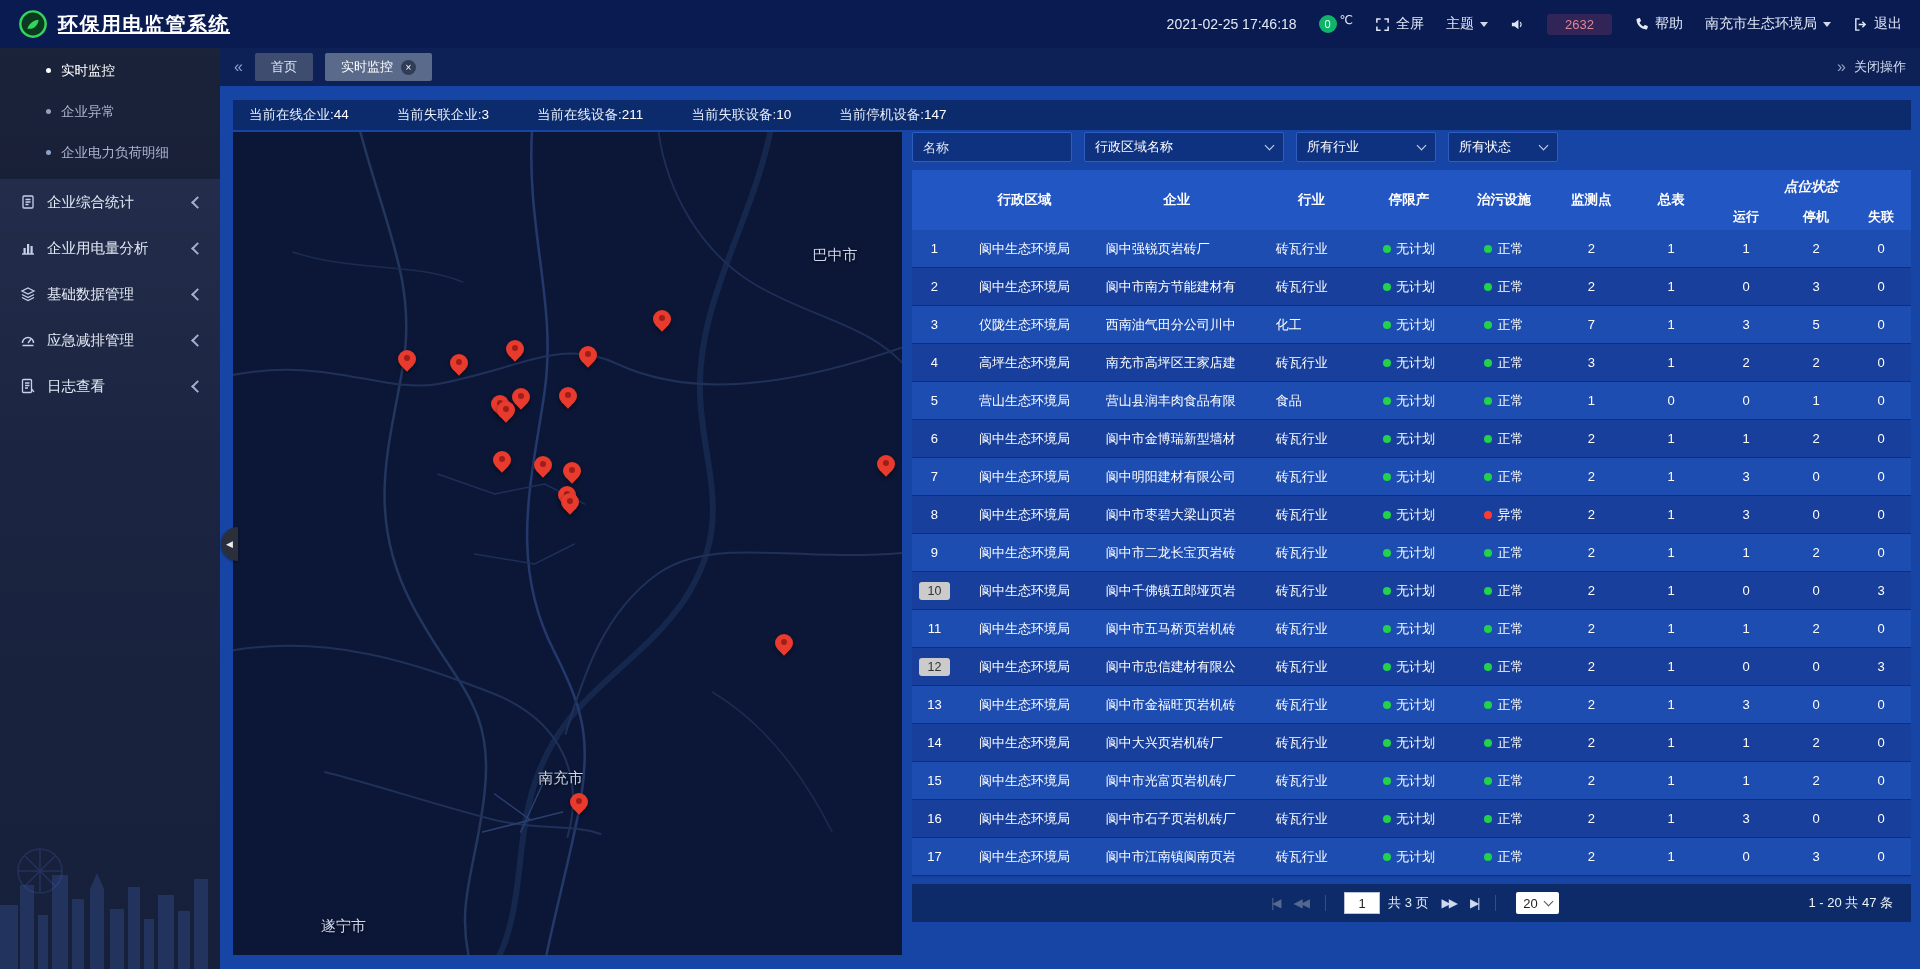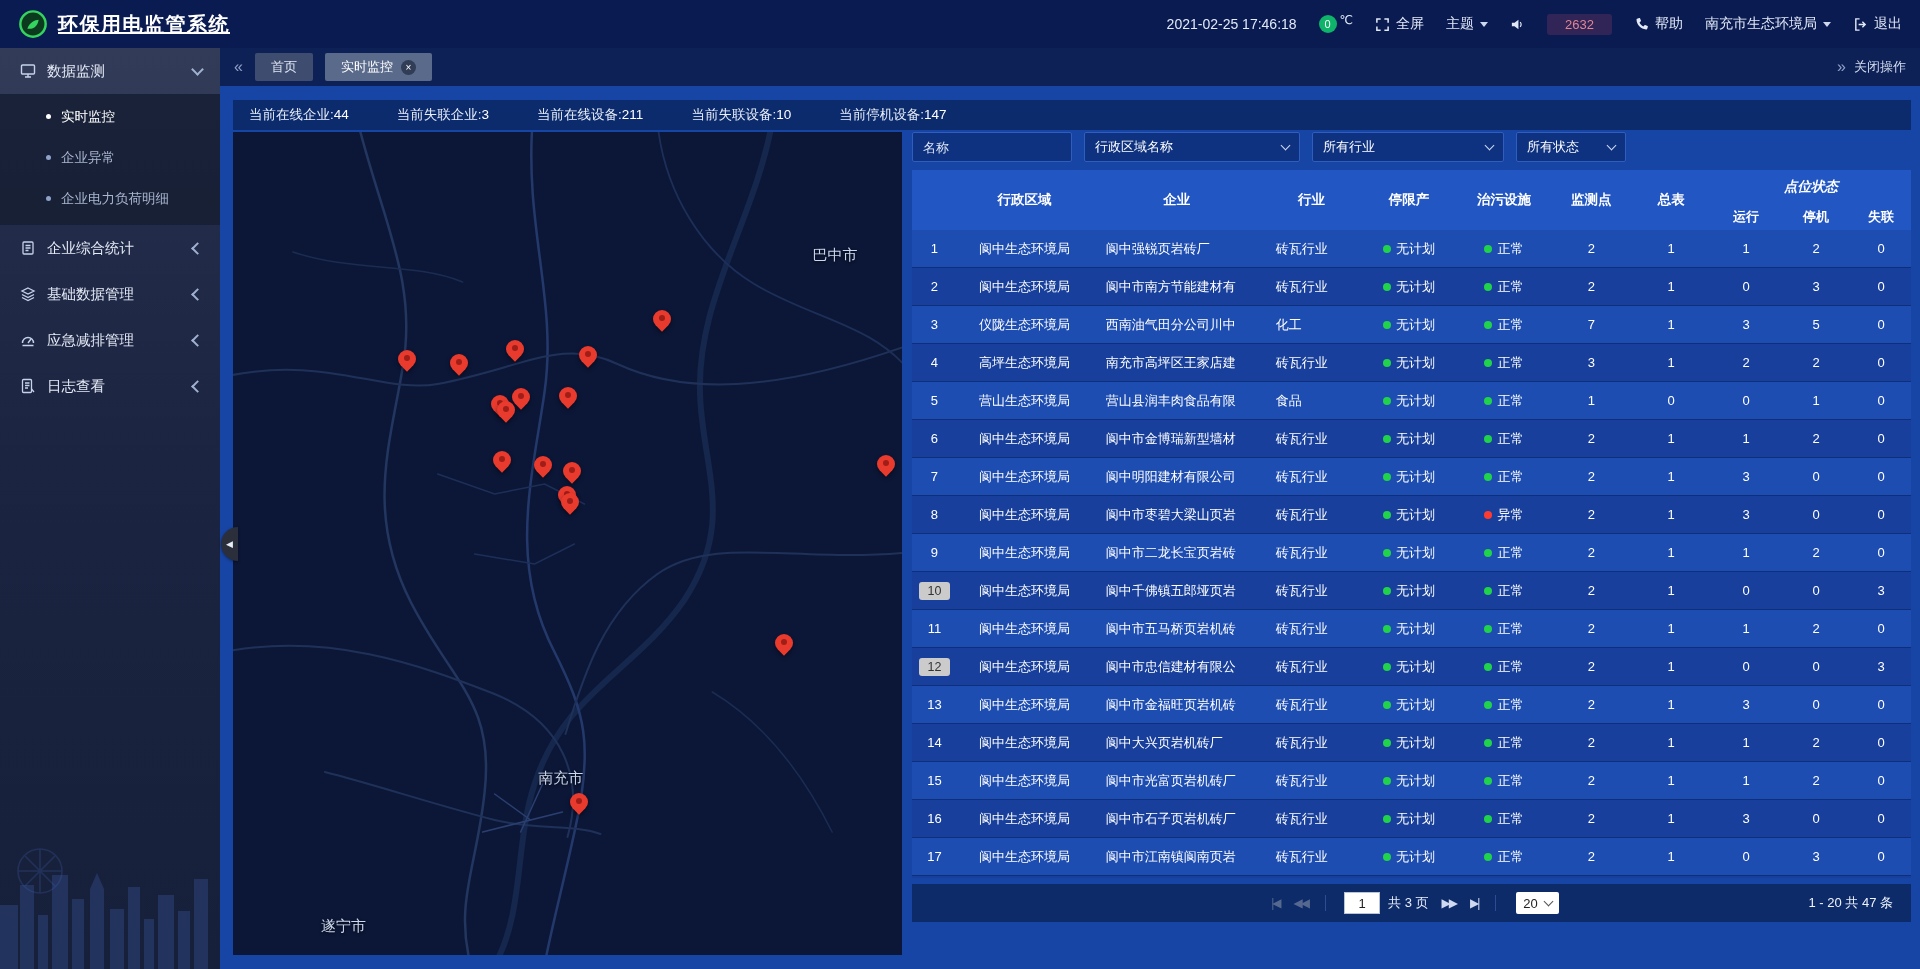--- a/index.html
+++ b/index.html
@@ -80,21 +80,21 @@
                 justify-content:center;cursor:pointer;z-index:6;box-shadow:0 1px 3px rgba(0,0,0,.4);padding:0;}
 
   
   .right-panel{flex:1;display:flex;flex-direction:column;min-width:0;height:calc(100% - 33px);}
   .filters{display:flex;gap:12px;margin-bottom:8px;flex:0 0 30px;}
   .filter-input{width:160px;background:#0f3280;border:1px solid #2f5dc0;color:#fff;padding:0 10px;font-size:13px;
                 height:30px;box-sizing:border-box;border-radius:2px;outline:none;}
   .filter-input::placeholder{color:rgba(240,245,255,.92);}
   .filter-select{display:flex;align-items:center;justify-content:space-between;background:#0f3280;border:1px solid #2f5dc0;
                  color:#fff;padding:0 10px;font-size:13px;height:30px;border-radius:2px;cursor:pointer;box-sizing:border-box;}
-  .sel-region{width:216px;} .sel-industry{width:192px;} .sel-status{width:110px;}
+  .sel-region{width:200px;} .sel-industry{width:140px;} .sel-status{width:110px;}
   .chev-sm{width:6px;height:6px;border-left:1.6px solid #cfdaf2;border-bottom:1.6px solid #cfdaf2;
            display:inline-block;transform:rotate(-45deg);margin-top:-3px;}
 
   .table-wrap{flex:1;overflow:hidden;}
   table{width:100%;border-collapse:collapse;table-layout:fixed;}
   thead th{background:#2256c3;color:#fff;font-size:13.5px;font-weight:bold;height:34px;padding:0 4px;}
   thead tr:nth-child(2) th{height:26px;font-size:13px;}
   th.group-head{font-style:italic;}
   tbody td{height:37px;padding:0 6px;font-size:13px;color:#fff;text-align:center;
            border-bottom:1px solid rgba(9,34,96,.6);overflow:hidden;white-space:nowrap;text-overflow:ellipsis;}
@@ -179,30 +179,20 @@
         </span>
         <span>退出</span>
       </span>
     </div>
   </header>
 
   <div class="main-row">
 
     <aside class="sidebar">
       <nav>
-          <div class="side-group expanded">
-            <span class="side-icon">
-              <svg viewBox="0 0 16 16" fill="none" stroke="currentColor" stroke-width="1.4">
-                <rect x="1.5" y="2" width="13" height="9" rx="1"></rect>
-                <path d="M5 14h6M8 11v3"></path>
-              </svg>
-            </span>
-            <span class="side-label">数据监测</span>
-            <span class="chev down"></span>
-          </div>
           <div class="side-sub">
             <div class="side-sub-item active">
               <span class="sub-dot"></span>
               <span>实时监控</span>
             </div>
             <div class="side-sub-item">
               <span class="sub-dot"></span>
               <span>企业异常</span>
             </div>
             <div class="side-sub-item">
@@ -211,20 +201,32 @@
             </div>
           </div>
           <div class="side-group">
             <span class="side-icon">
               <svg viewBox="0 0 16 16" fill="none" stroke="currentColor" stroke-width="1.3">
                 <rect x="3" y="2" width="10" height="12" rx="1"></rect>
                 <path d="M5.5 5.5h5M5.5 8h5M5.5 10.5h3"></path>
               </svg>
             </span>
             <span class="side-label">企业综合统计</span>
+            <span class="chev left"></span>
+          </div>
+          <div class="side-group">
+            <span class="side-icon">
+              <svg viewBox="0 0 16 16">
+                <path d="M2 14h12" stroke="currentColor" stroke-width="1.4"></path>
+                <rect x="3.5" y="8" width="2.2" height="6" fill="currentColor"></rect>
+                <rect x="7" y="4" width="2.2" height="10" fill="currentColor"></rect>
+                <rect x="10.5" y="6" width="2.2" height="8" fill="currentColor"></rect>
+              </svg>
+            </span>
+            <span class="side-label">企业用电量分析</span>
             <span class="chev left"></span>
           </div>
           <div class="side-group">
             <span class="side-icon">
               <svg viewBox="0 0 16 16" fill="none" stroke="currentColor" stroke-width="1.3">
                 <path d="M8 2l6 3-6 3-6-3 6-3z"></path>
                 <path d="M2 8.5l6 3 6-3M2 11.5l6 3 6-3"></path>
               </svg>
             </span>
             <span class="side-label">基础数据管理</span>

